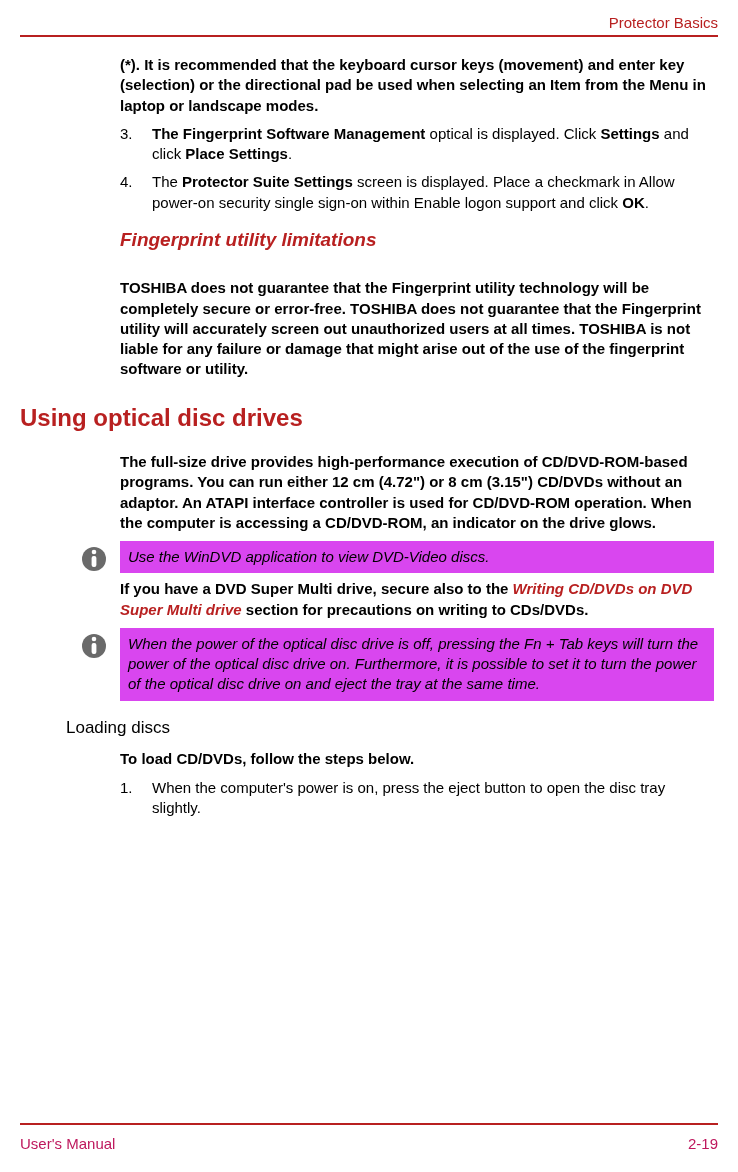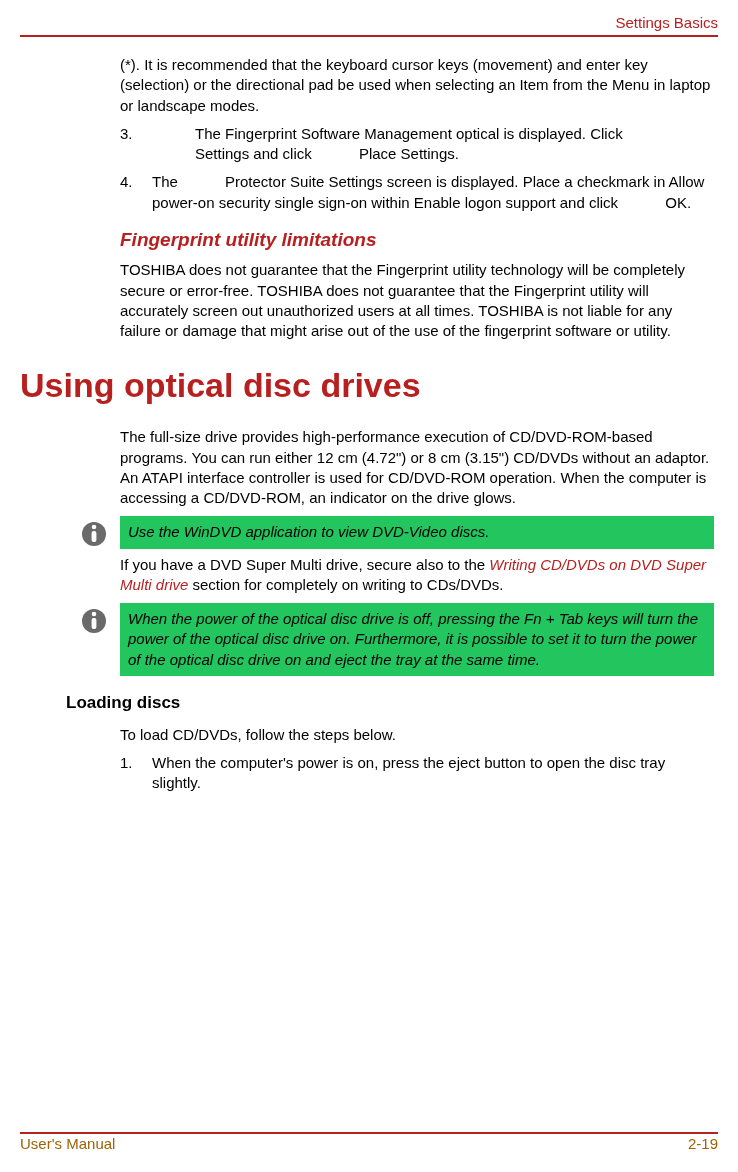--- a/index.html
+++ b/index.html
@@ -34,58 +34,59 @@
     }
     .content {
       flex: 1;
       padding-left: 100px;
       padding-right: 4px;
       font-size: 15px;
       line-height: 1.35;
     }
     .para {
       margin-bottom: 8px;
+      font-weight: bold;
     }
     .list-item {
       display: flex;
       gap: 14px;
       margin-bottom: 8px;
     }
     .list-num {
       flex-shrink: 0;
       width: 18px;
     }
     .list-body {
       flex: 1;
     }
     .h3 {
       color: #b82020;
       font-style: italic;
       font-weight: bold;
       font-size: 19px;
       margin-top: 14px;
-      margin-bottom: 8px;
+      margin-bottom: 26px;
     }
     .h1 {
       color: #b82020;
-      font-size: 34px;
+      font-size: 24px;
       font-weight: bold;
       margin-left: -100px;
       margin-top: 22px;
       margin-bottom: 18px;
     }
     .h2 {
-      font-weight: bold;
+      font-weight: normal;
       font-size: 17px;
       margin-left: -54px;
       margin-top: 16px;
       margin-bottom: 10px;
     }
     .note-box {
-      background: #22c55e;
+      background: #d946ef;
       font-style: italic;
       padding: 6px 8px 6px 8px;
       margin-bottom: 6px;
       position: relative;
       margin-top: 6px;
     }
     .note-icon {
       position: absolute;
       left: -40px;
       top: 4px;
@@ -94,42 +95,41 @@
     }
     .note-icon svg {
       width: 28px;
       height: 28px;
     }
     .link-italic {
       color: #b82020;
       font-style: italic;
     }
     .bold {
-      font-weight: normal;
-      margin-left: 43px;
+      font-weight: bold;
     }
     .bold-italic {
       font-weight: normal;
       font-style: italic;
     }
     .footer {
       display: flex;
       justify-content: space-between;
-      color: #a16207;
+      color: #be185d;
       font-size: 15px;
-      padding-top: 1px;
+      padding-top: 10px;
       border-top: 2px solid #b82020;
       margin-top: auto;
     }
   </style>
 </head>
 <body>
 
 <div class="page">
-  <div class="header">Settings Basics</div>
+  <div class="header">Protector Basics</div>
   <hr class="top-rule">
 
   <div class="content">
 
     <div class="para">(*). It is recommended that the keyboard cursor keys (movement) and enter key (selection) or the directional pad be used when selecting an Item from the Menu in laptop or landscape modes.</div>
 
     <div class="list-item">
       <span class="list-num">3.</span>
       <span class="list-body">
         <span class="bold">The Fingerprint Software Management</span><span> optical is displayed. Click </span><span class="bold">Settings</span><span> and click </span><span class="bold">Place Settings</span><span>.</span>
@@ -157,21 +157,21 @@
           <circle cx="14" cy="14" r="12" fill="#6a6a6a"></circle>
           <circle cx="14" cy="7" r="2.3" fill="#fff"></circle>
           <rect x="11.6" y="11" width="4.8" height="11" rx="2" fill="#fff"></rect>
         </svg>
       </span>
       <span>Use the WinDVD application to view DVD-Video discs.</span>
     </div>
 
 
     <div class="para">
-      <span>If you have a DVD Super Multi drive, secure also to the </span><span class="link-italic">Writing CD/DVDs on DVD Super Multi drive</span><span> section for completely on writing to CDs/DVDs.</span>
+      <span>If you have a DVD Super Multi drive, secure also to the </span><span class="link-italic">Writing CD/DVDs on DVD Super Multi drive</span><span> section for precautions on writing to CDs/DVDs.</span>
     </div>
 
     <div class="note-box">
       <span class="note-icon">
         <svg viewBox="0 0 28 28">
           <circle cx="14" cy="14" r="12" fill="#6a6a6a"></circle>
           <circle cx="14" cy="7" r="2.3" fill="#fff"></circle>
           <rect x="11.6" y="11" width="4.8" height="11" rx="2" fill="#fff"></rect>
         </svg>
       </span>

